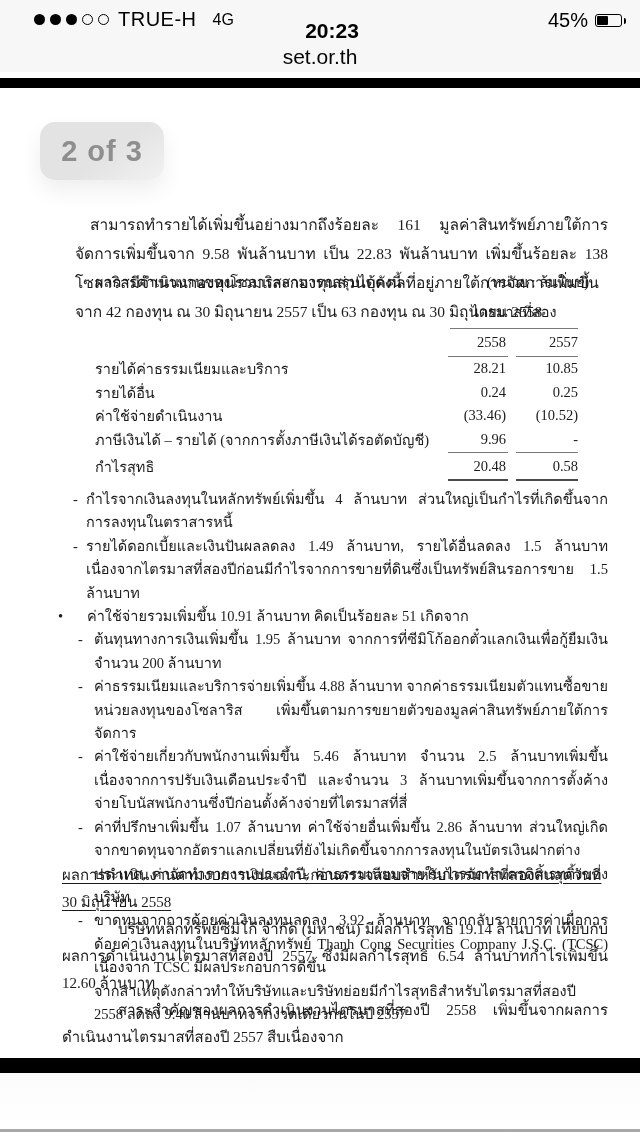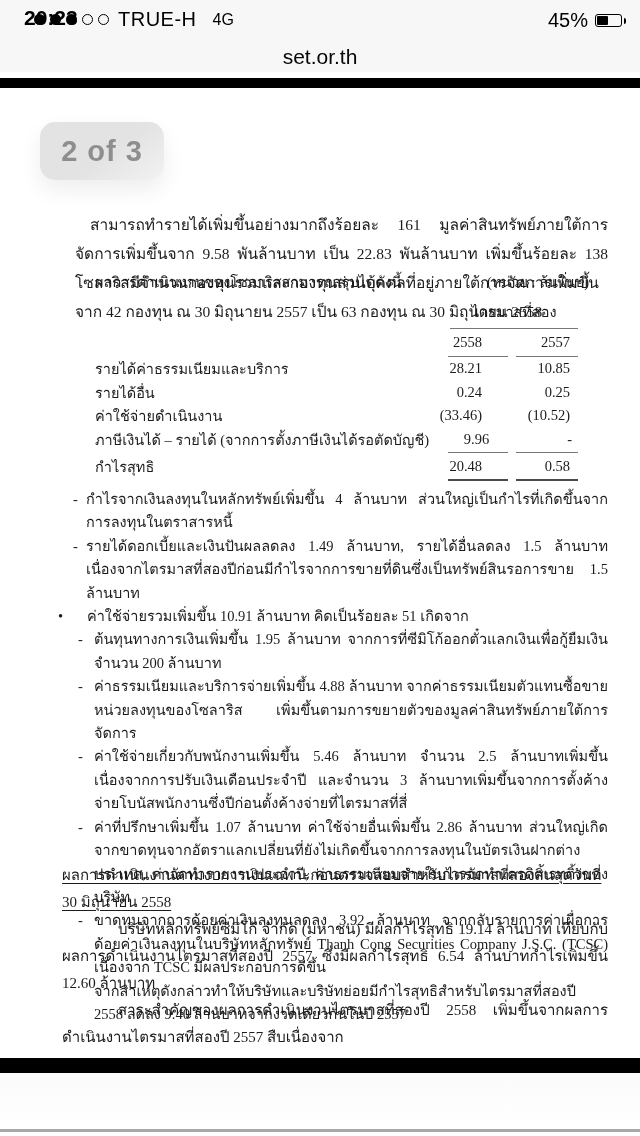--- a/index.html
+++ b/index.html
@@ -9,21 +9,21 @@
   
   .top-chrome { position:absolute; top:0; left:0; width:640px; height:72px; background:#f7f7f7;padding-left:24px; }
   .status-bar { position:relative; height:45px; font-family:"Liberation Sans","DejaVu Sans",sans-serif; }
   .sb-left { position:absolute; left:10px; top:8px; display:flex; align-items:center; }
   .dots { display:flex; align-items:center; gap:5px; margin-right:9px; }
   .dot { width:11px; height:11px; border-radius:50%; }
   .dot.f { background:#000; }
   .dot.e { border:1.5px solid #000; }
   .carrier { font-size:20px; color:#000; letter-spacing:.5px; }
   .network { font-size:16px; color:#000; margin-left:16px; }
-  .clock { position:absolute; left:0; right:0; top:6px; font-size:21px; font-weight:700; color:#000; }
+  .clock { position:absolute; left:0; right:0; top:19px; text-align:center; font-size:21px; font-weight:700; color:#000; }
   .sb-right { position:absolute; right:14px; top:9px; display:flex; align-items:center; }
   .batt-pct { font-size:20px; color:#000; margin-right:7px; }
   .batt-body { position:relative; width:27px; height:13px; border:1.5px solid #000; border-radius:3px; }
   .batt-fill { position:absolute; left:1px; top:1px; bottom:1px; width:45%; background:#000; border-radius:1px; }
   .batt-cap { width:2.5px; height:6px; background:#000; border-radius:0 2px 2px 0; margin-left:1.5px; }
   .title-bar { position:absolute; top:45px; left:0; width:640px; height:33px; display:flex; align-items:flex-start; justify-content:center; }
   .site-title { font-family:"Liberation Sans","DejaVu Sans",sans-serif; font-size:21px; color:#060606; }
   .bar-top { position:absolute; top:78px; left:0; width:640px; height:10px; background:#000; }
 
   
@@ -39,21 +39,21 @@
     text-align:justify; text-indent:15px;margin-top:20px; }
 
   
   .fin-table { position:absolute; left:75px; top:182px; width:533px; font-size:14.5px; }
   .t-caption { display:flex; height:30px; align-items:flex-start; }
   .t-caption .cl { padding-left:20px; }
   .t-caption .cr { margin-left:auto; padding-right:19px; }
   .t-grouphdr { height:28px; }
   .t-grouphdr .g { display:block; margin-left:375px; width:128px; text-align:center; }
   .g-rule { margin-left:375px; width:128px; border-top:1.5px solid #777; }
-  .t-row { display:flex; align-items:center; height:23.5px;gap:8px; }
+  .t-row { display:flex; align-items:center; height:23.5px; }
   .t-row.years { height:27px; }
   .t-row.total { height:25px; }
   .t-label { flex:1; padding-left:20px; white-space:nowrap; }
   .t-c1 { width:56px; text-align:right; }
   .t-gap { width:10px; }
   .t-c2 { width:62px; text-align:right; }
   .t-pad { width:30px; }
   .rules { display:flex; padding-left:373px; }
   .rules .r1 { width:60px; border-top:1.5px solid #777; }
   .rules .r2 { width:62px; border-top:1.5px solid #777; margin-left:8px; }

